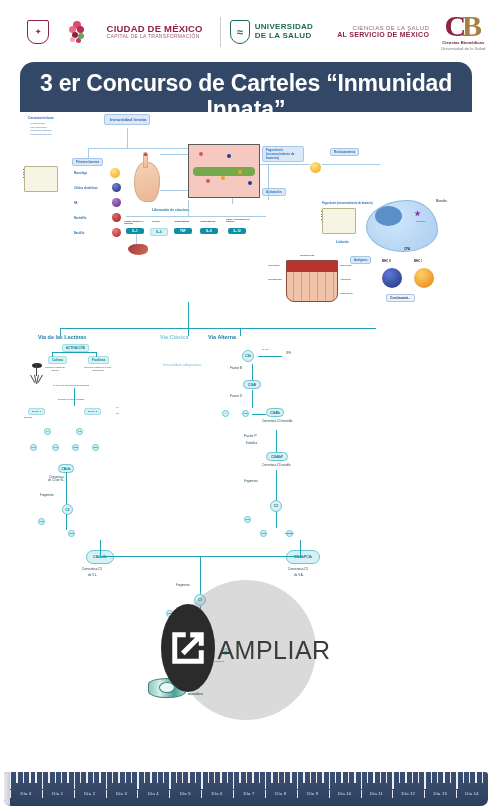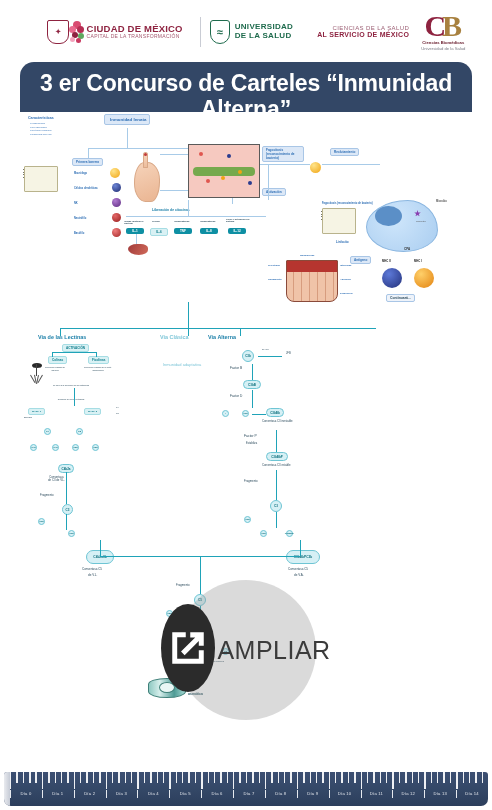--- a/index.html
+++ b/index.html
@@ -17,21 +17,21 @@
     height: 58px;
     display: flex;
     align-items: center;
     justify-content: center;
     gap: 0px;
     padding: 6px 0 0 0;
   }
   .logo-group { display:flex; align-items:center; }
 
   
-  .cdmx { display:flex; align-items:center; gap:0; padding-right:8px;padding-left:20px; }
+  .cdmx { display:flex; align-items:center; gap:20px; padding-right:8px;padding-left:20px; }
   .cdmx-shield {
     width: 22px; height: 24px;
     border: 1.6px solid #8e2340;
     border-radius: 2px 2px 9px 9px;
     position: relative;
     background: #fff;
     display:flex; align-items:center; justify-content:center;
   }
   .cdmx-shield i {
     font-style:normal; font-size:7px; color:#8e2340; letter-spacing:-1px;
@@ -356,21 +356,21 @@
     <div class="cb-cap">
       <div class="t1">Ciencias Biomédicas</div>
       <div class="t2">Universidad de la Salud</div>
     </div>
   </div>
 </div>
 
 <div class="title-wrap">
   <div class="title-band">
     <div class="line1">3 er Concurso de Carteles “Inmunidad</div>
-    <div class="line2">Alterna”</div>
+    <div class="line2">Innata”</div>
   </div>
 </div>
 
 <div class="poster">
   <div class="poster-canvas">
 
     <div class="heading" style="left:28px; top:4px; font-size:3.6px; color:#2f6fb5;">Características</div>
     <div class="bullets" style="left:30px; top:10px;">
       <div class="b">Inespecífica</div>
       <div class="b">No específica</div>

